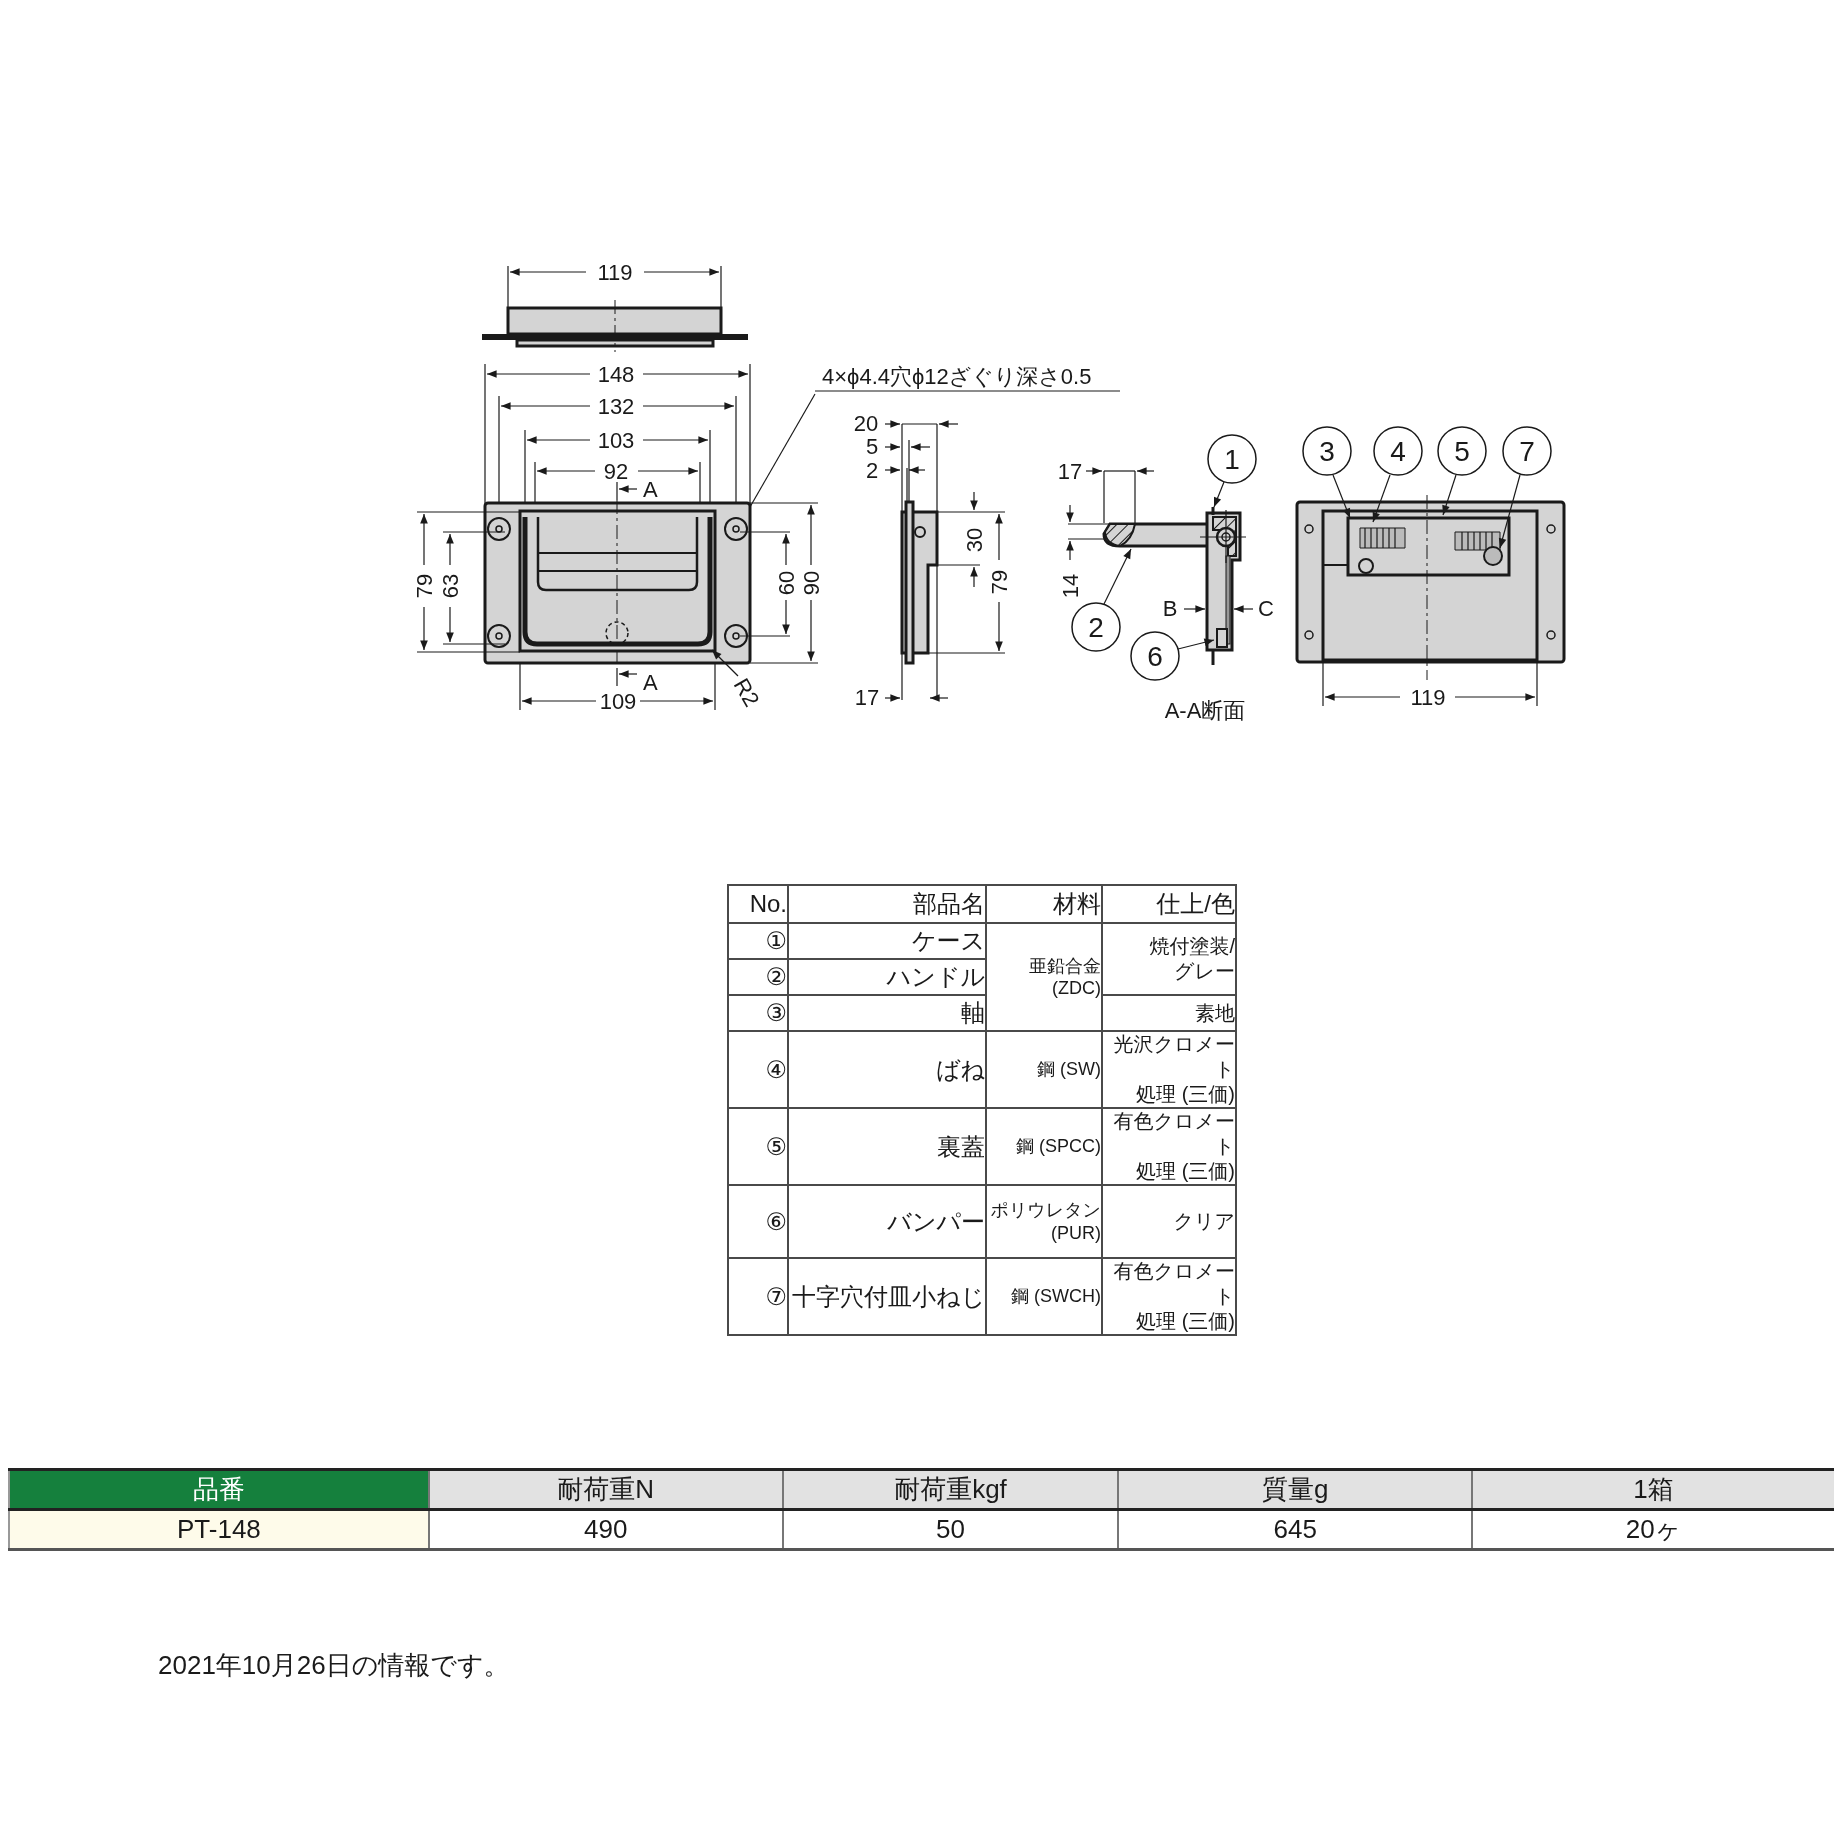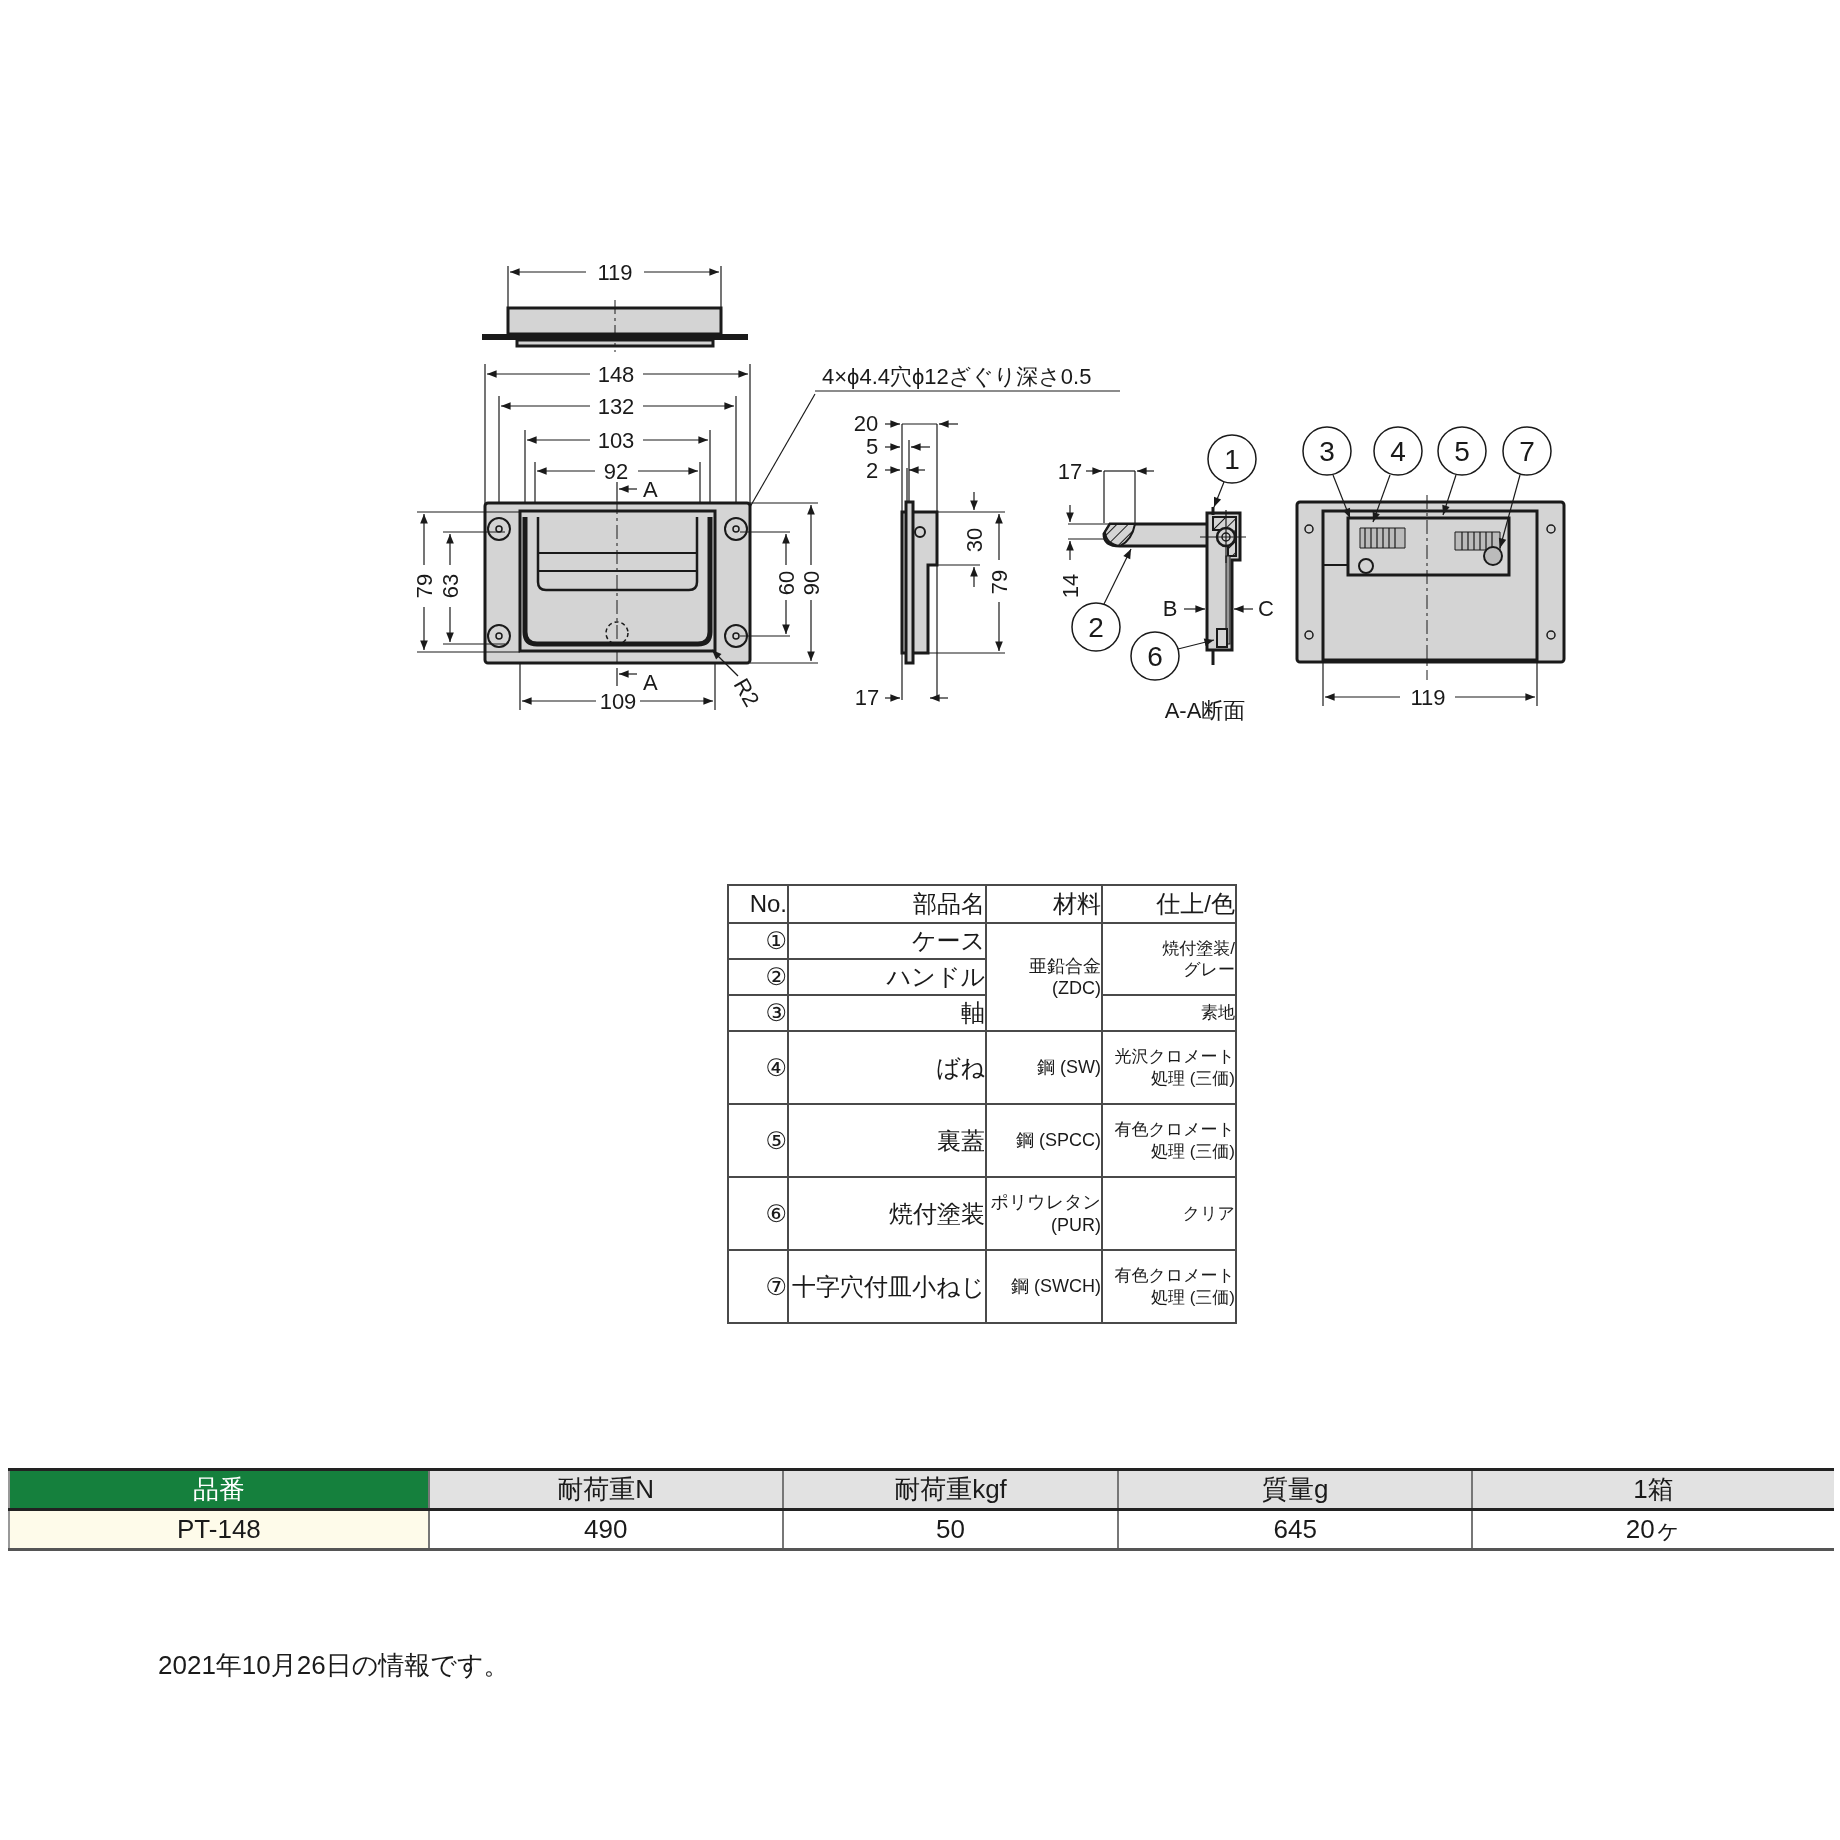--- a/index.html
+++ b/index.html
@@ -15,21 +15,21 @@
 
   
   #parts { position:absolute; left:727px; top:884px; border-collapse:collapse;
            font-size:24px; }
   #parts th, #parts td { border:2px solid #4a4a4a; text-align:right; padding:0;
            font-weight:normal; line-height:1.25; }
   #parts th { height:36px; }
   #parts td.no { width:58px; }
   #parts td.name { width:196px; }
   #parts td.mat { width:114px; font-size:18px; }
-  #parts td.fin { width:132px; font-size:17px; }
+  #parts td.fin { width:132px; font-size:20px; }
   #parts tr.r1 td { height:34px; }
   #parts tr.r2 td { height:71px; }
 
   
   #spec { position:absolute; left:8px; top:1468px; width:1826px; border-collapse:collapse; font-size:26px; }
   #spec th, #spec td { text-align:center; font-weight:normal; padding:0; }
   #spec thead tr { border-top:3px solid #222; border-bottom:3px solid #222; }
   #spec tbody tr { border-bottom:3px solid #555; }
   #spec th { height:37px; background:#e2e2e2; border-left:2px solid #777; }
   #spec th.key { background:#15803d; color:#ffffff; border-left:2px solid #999; }
@@ -345,21 +345,21 @@
       <td class="no">⑤</td>
       <td class="name">裏蓋</td>
       <td class="mat">鋼 (SPCC)</td>
       <td class="fin">
         <div>有色クロメート</div>
         <div>処理 (三価)</div>
       </td>
     </tr>
     <tr class="r2">
       <td class="no">⑥</td>
-      <td class="name">焼付塗装</td>
+      <td class="name">バンパー</td>
       <td class="mat">
         <div>ポリウレタン</div>
         <div>(PUR)</div>
       </td>
       <td class="fin">クリア</td>
     </tr>
     <tr class="r2">
       <td class="no">⑦</td>
       <td class="name">十字穴付皿小ねじ</td>
       <td class="mat">鋼 (SWCH)</td>

